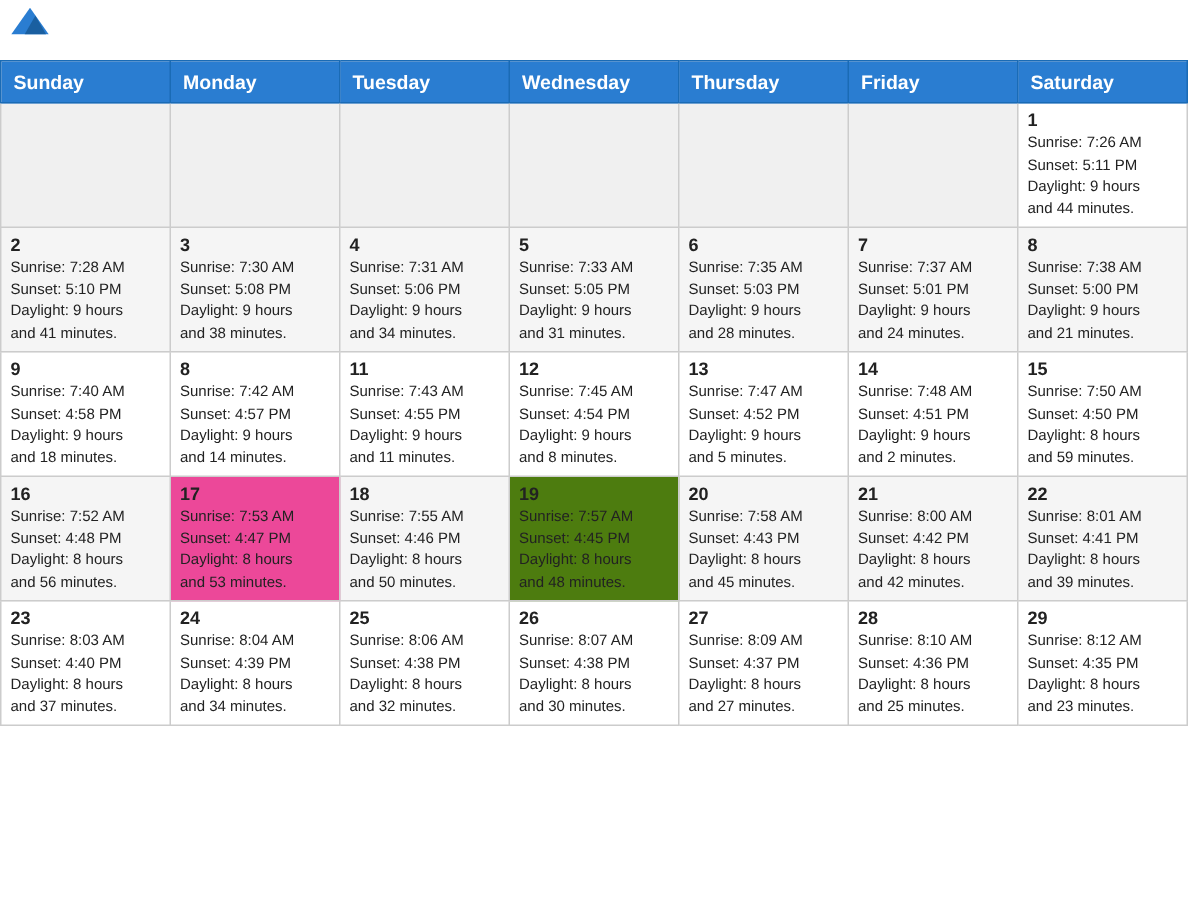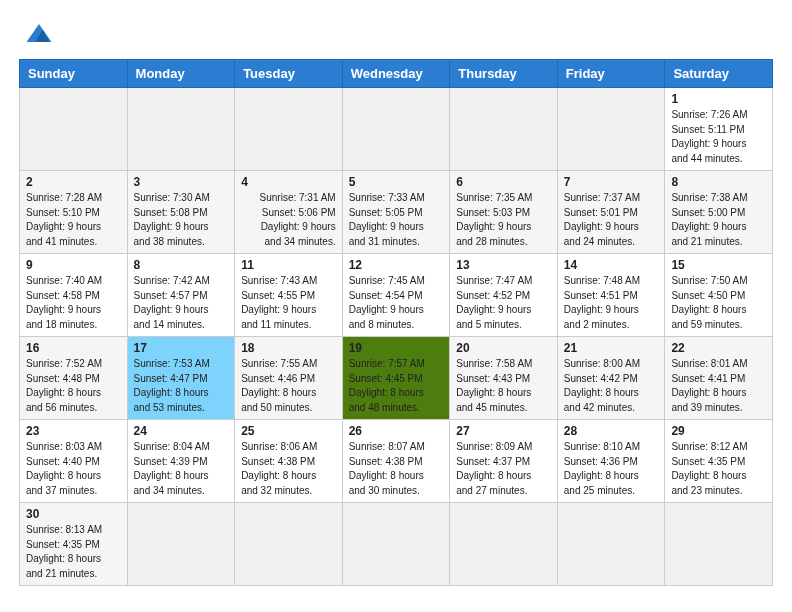--- a/index.html
+++ b/index.html
@@ -6,21 +6,21 @@
     body {
       font-family: Arial, sans-serif;
       background: #fff;
       width: 792px;
       min-height: 612px;
     }
     .page {
       width: 792px;
       min-height: 612px;
       background: #fff;
-      padding: 19px;
+      padding: 0;
     }
     .header {
       display: flex;
       align-items: flex-start;
       justify-content: space-between;
       margin-bottom: 12px;
     }
     .logo {
       display: flex;
       align-items: center;
@@ -158,21 +158,21 @@
           </td>
           <td style="background: rgb(245, 245, 245);">
             <span class="day-num">3</span>
             <div class="day-info" style="white-space: pre-line;">Sunrise: 7:30 AM
 Sunset: 5:08 PM
 Daylight: 9 hours
 and 38 minutes.</div>
           </td>
           <td style="background: rgb(245, 245, 245);">
             <span class="day-num">4</span>
-            <div class="day-info" style="white-space: pre-line; text-align: right;">Sunrise: 7:31 AM
+            <div class="day-info" style="white-space: pre-line;">Sunrise: 7:31 AM
 Sunset: 5:06 PM
 Daylight: 9 hours
 and 34 minutes.</div>
           </td>
           <td style="background: rgb(245, 245, 245);">
             <span class="day-num">5</span>
             <div class="day-info" style="white-space: pre-line;">Sunrise: 7:33 AM
 Sunset: 5:05 PM
 Daylight: 9 hours
 and 31 minutes.</div>
@@ -251,21 +251,21 @@
           </td>
         </tr>
         <tr style="background: rgb(245, 245, 245);">
           <td style="background: rgb(245, 245, 245);">
             <span class="day-num">16</span>
             <div class="day-info" style="white-space: pre-line;">Sunrise: 7:52 AM
 Sunset: 4:48 PM
 Daylight: 8 hours
 and 56 minutes.</div>
           </td>
-          <td style="background: #7dd3fc;">
+          <td style="background: #ec4899;">
             <span class="day-num">17</span>
             <div class="day-info" style="white-space: pre-line;">Sunrise: 7:53 AM
 Sunset: 4:47 PM
 Daylight: 8 hours
 and 53 minutes.</div>
           </td>
           <td style="background: rgb(245, 245, 245); margin-left: 45px;">
             <span class="day-num">18</span>
             <div class="day-info" style="white-space: pre-line;">Sunrise: 7:55 AM
 Sunset: 4:46 PM
@@ -344,31 +344,16 @@
 Daylight: 8 hours
 and 25 minutes.</div>
           </td>
           <td>
             <span class="day-num">29</span>
             <div class="day-info" style="white-space: pre-line;">Sunrise: 8:12 AM
 Sunset: 4:35 PM
 Daylight: 8 hours
 and 23 minutes.</div>
           </td>
-        </tr>
-        <tr style="background: rgb(245, 245, 245);">
-          <td style="background: rgb(245, 245, 245);">
-            <span class="day-num">30</span>
-            <div class="day-info" style="white-space: pre-line;">Sunrise: 8:13 AM
-Sunset: 4:35 PM
-Daylight: 8 hours
-and 21 minutes.</div>
-          </td>
-          <td class="empty-cell" style="background: rgb(240, 240, 240);"></td>
-          <td class="empty-cell" style="background: rgb(240, 240, 240);"></td>
-          <td class="empty-cell" style="background: rgb(240, 240, 240);"></td>
-          <td class="empty-cell" style="background: rgb(240, 240, 240);"></td>
-          <td class="empty-cell" style="background: rgb(240, 240, 240);"></td>
-          <td class="empty-cell" style="background: rgb(240, 240, 240);"></td>
         </tr>
       </tbody>
   </table>
 </div>
 
 </body></html>

